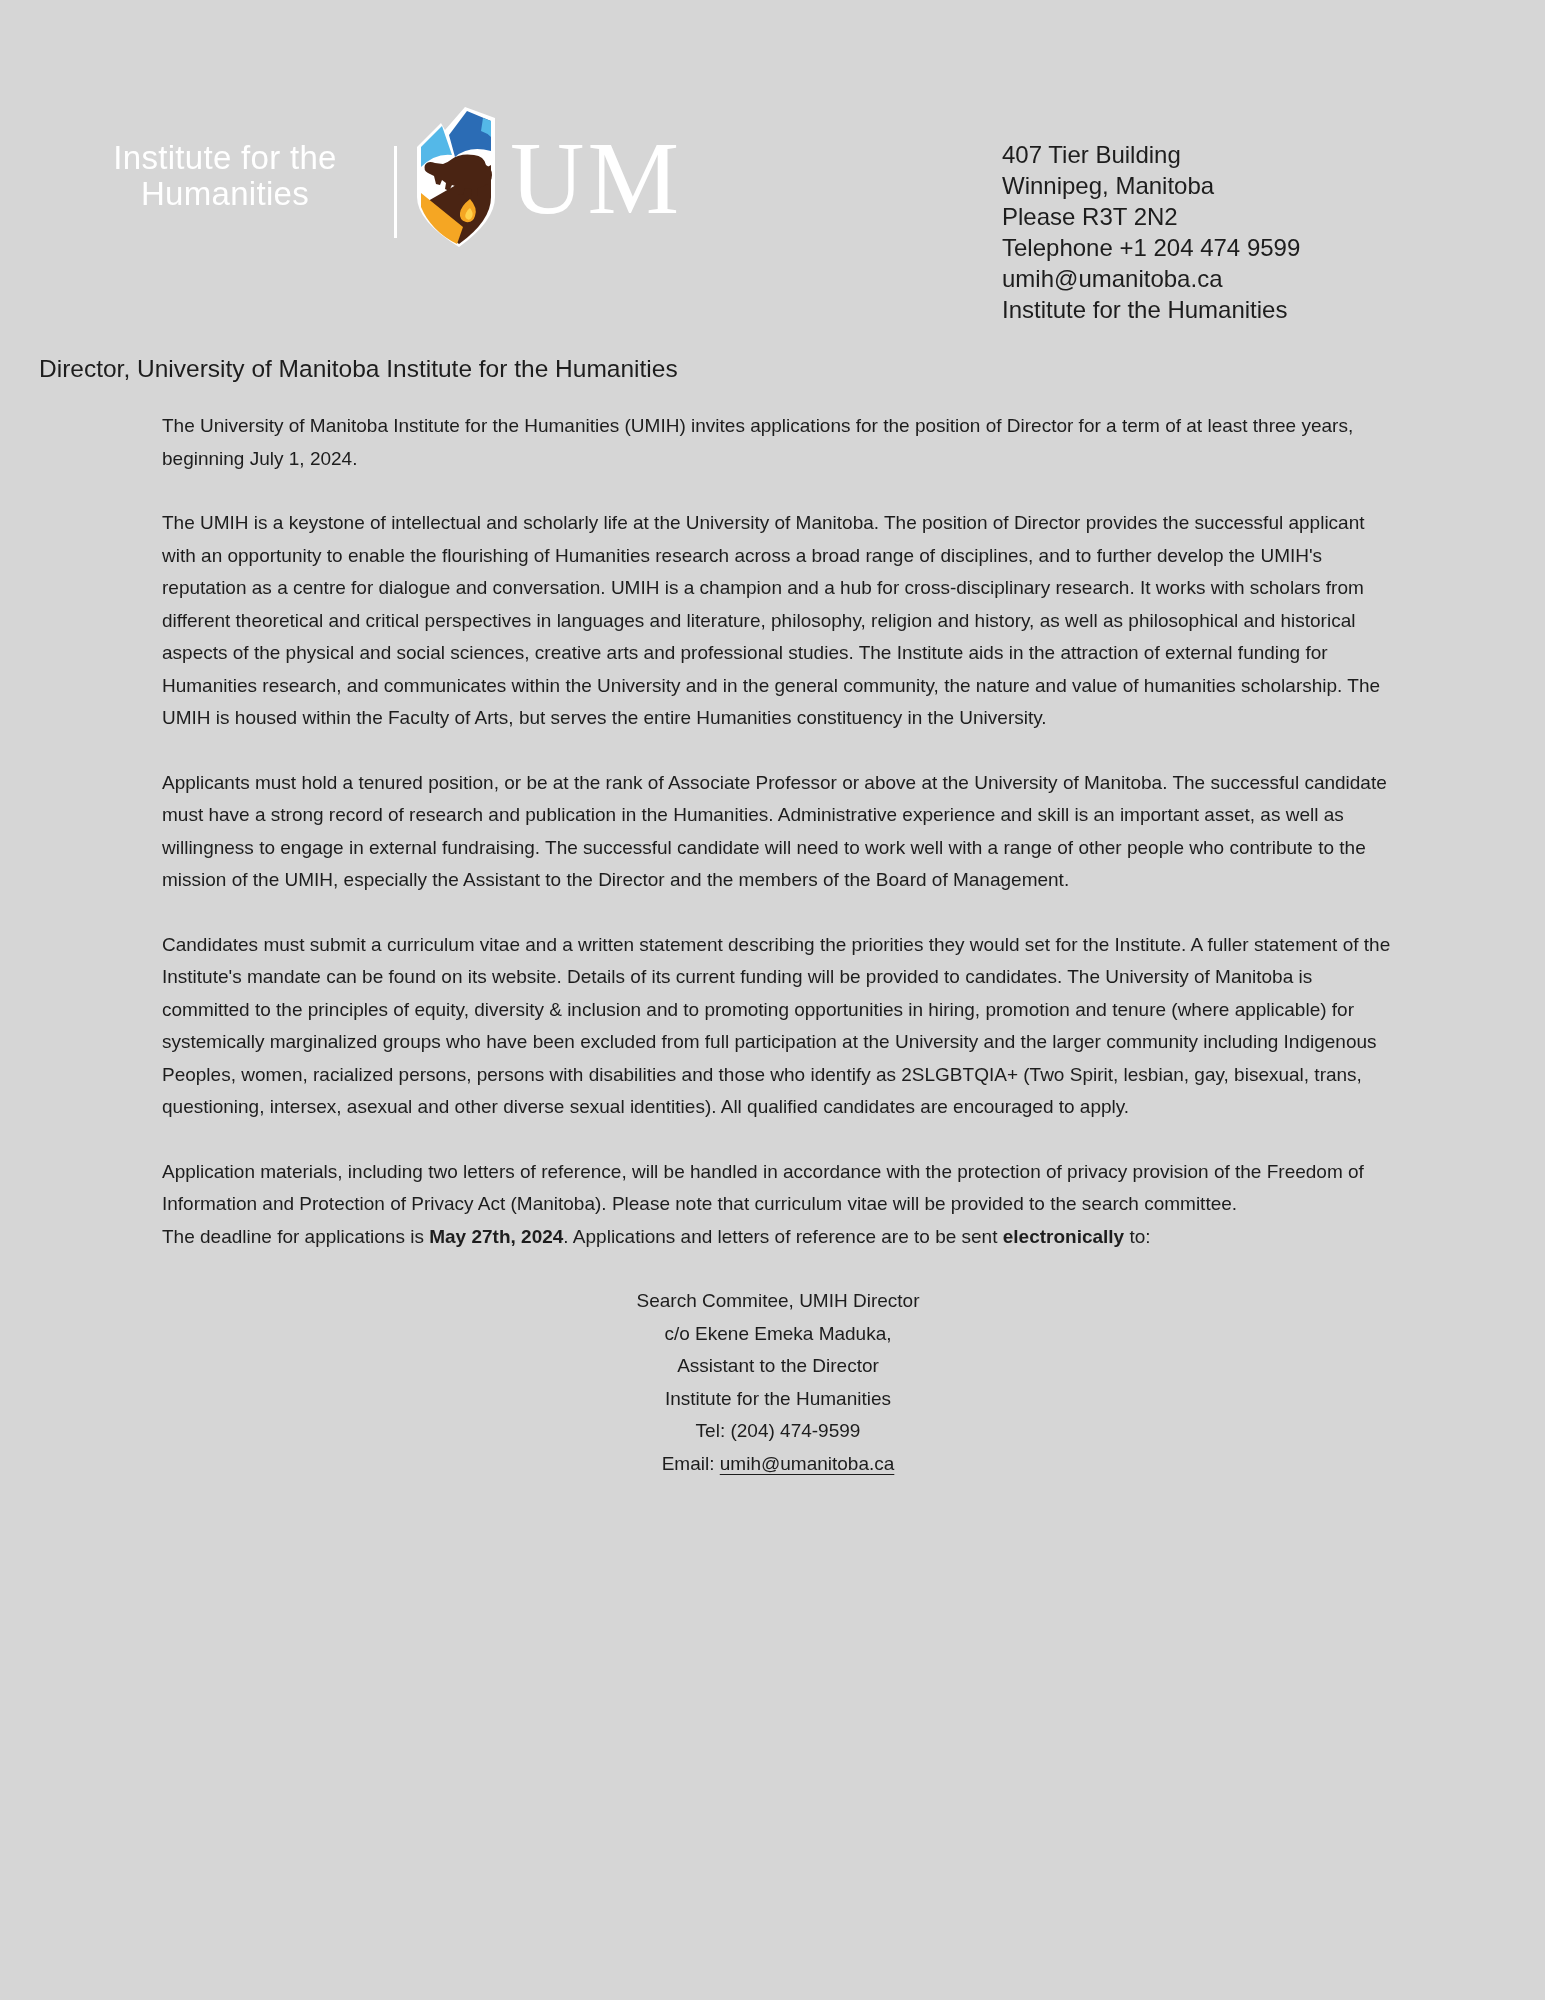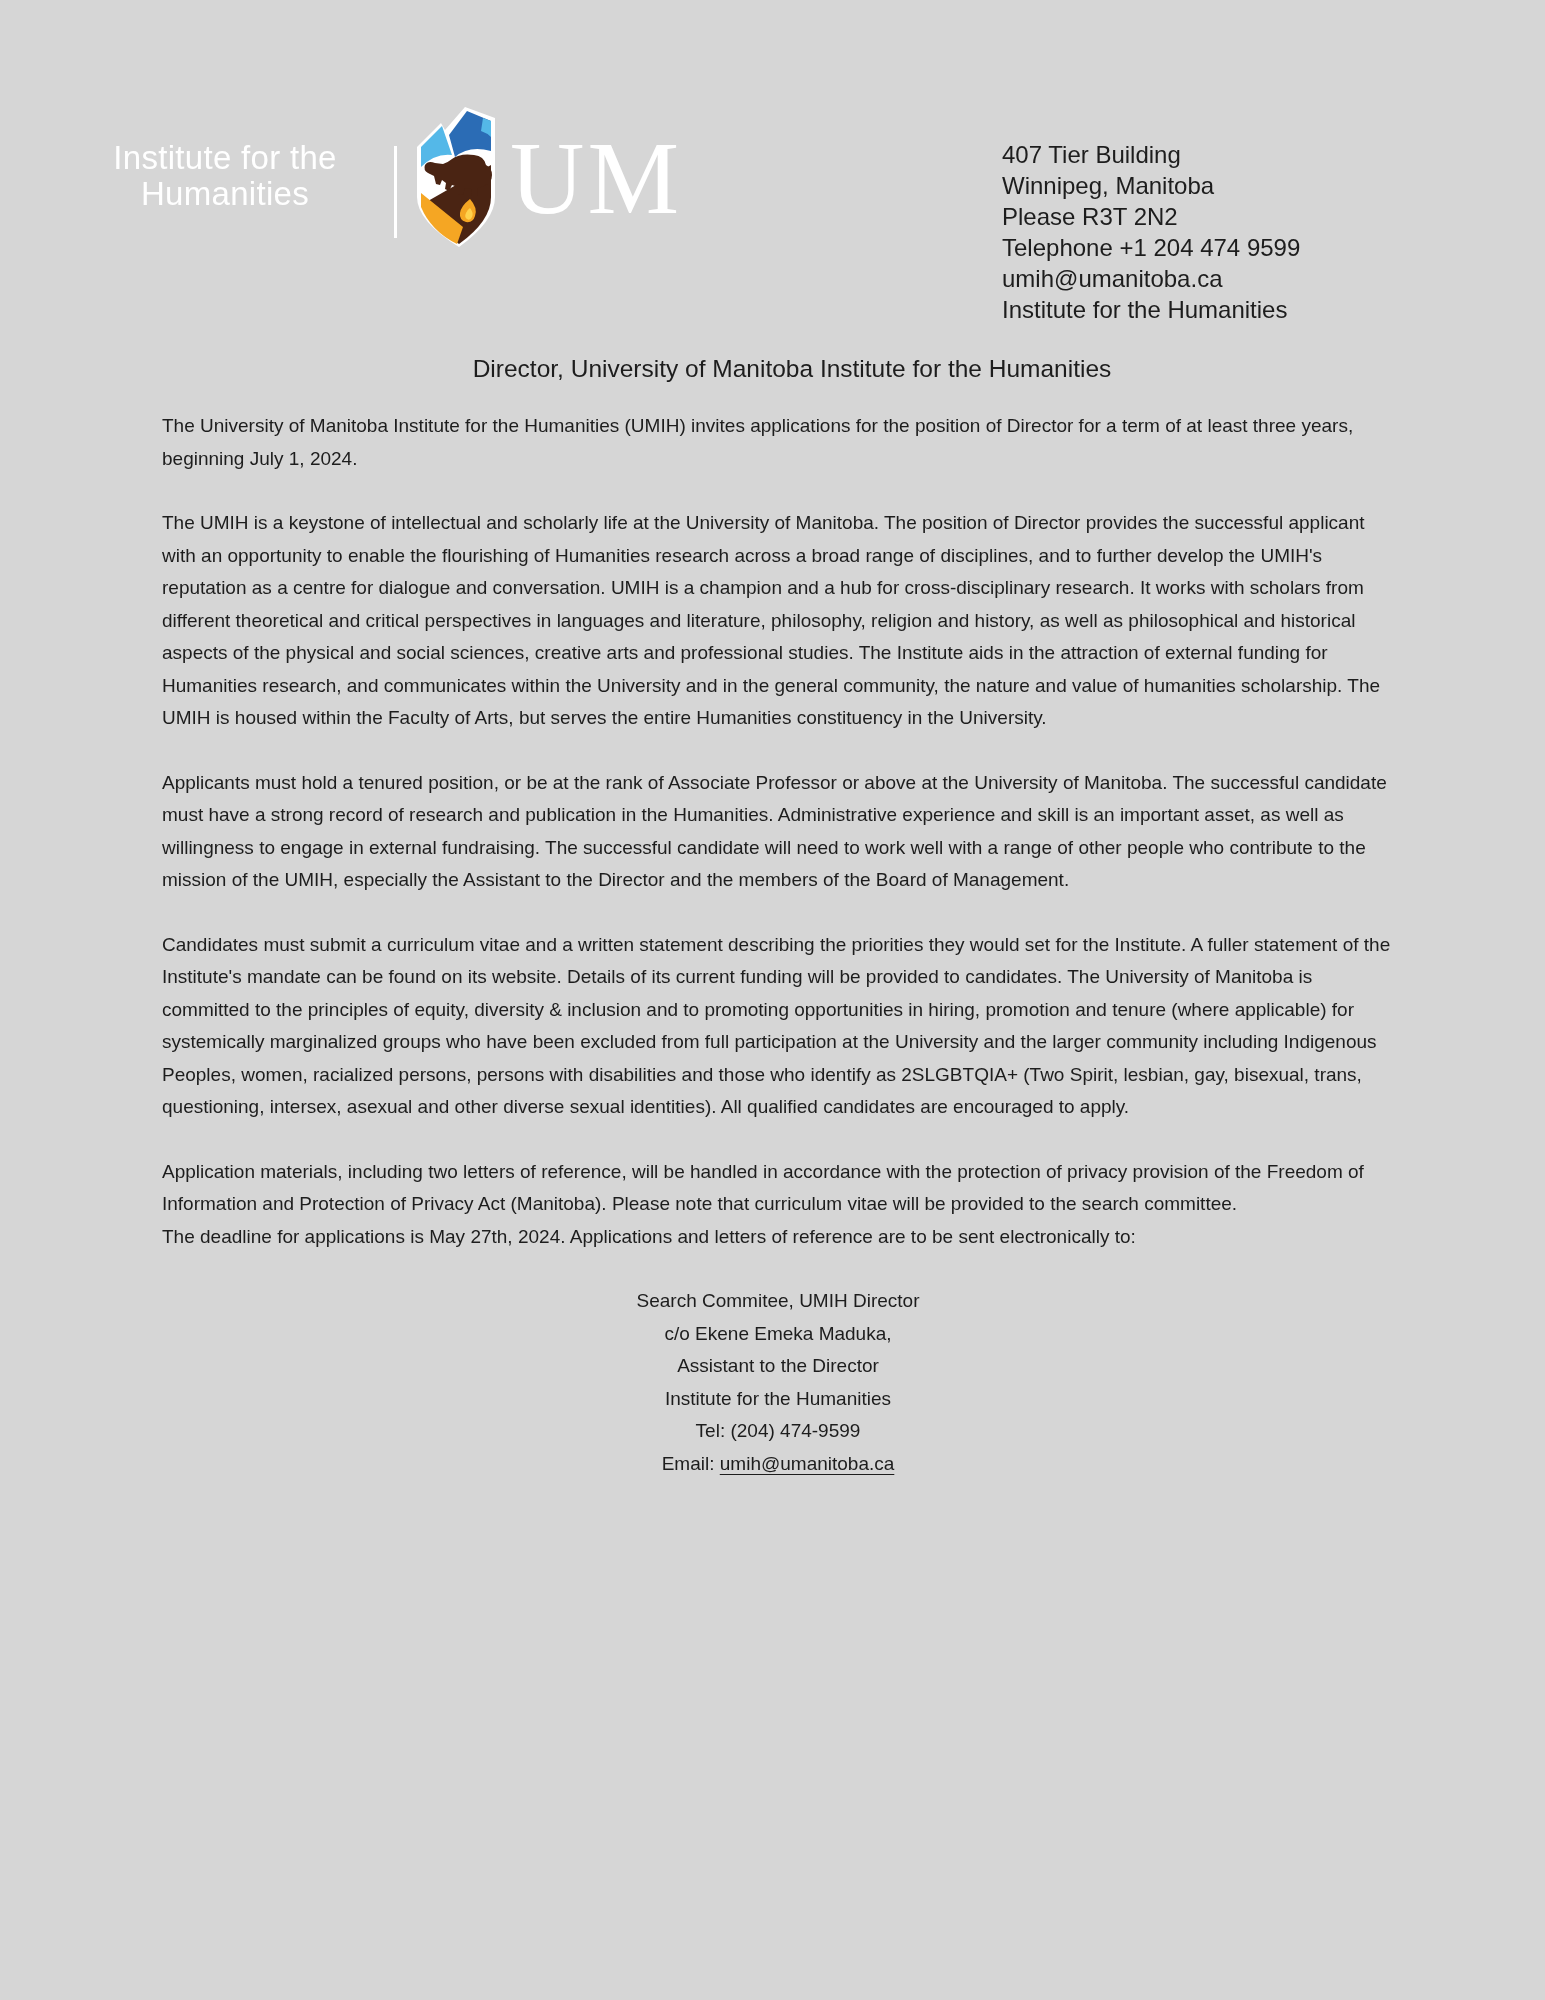--- a/index.html
+++ b/index.html
@@ -53,36 +53,36 @@
     line-height: 31px;
     color: #1d1d1d;
     margin-top: 42px;
   }
 
   
   .doc-title {
     position: absolute;
     left: 39px; top: 353px;
     width: 1506px;
-    text-align: center;
+    text-align: left;
     font-size: 24.5px;
     line-height: 32px;
     color: #1d1d1d;
   }
   .doc-body {
     position: absolute;
     left: 162px; top: 410px;
     width: 1232px;
     font-size: 19px;
     line-height: 32.5px;
     color: #1d1d1d;
   }
   .doc-body p { margin: 0 0 32px 0; }
   .doc-body p:last-child { margin-bottom: 0; }
-  b.inline-bold { font-weight: 400; }
+  b.inline-bold { font-weight: 700; }
 
   .submission-block {
     text-align: center;
     margin-top: 32px;
   }
   .email-link {
     color: #1d1d1d;
     text-decoration: underline;
     text-underline-offset: 4px;
     cursor: pointer;

